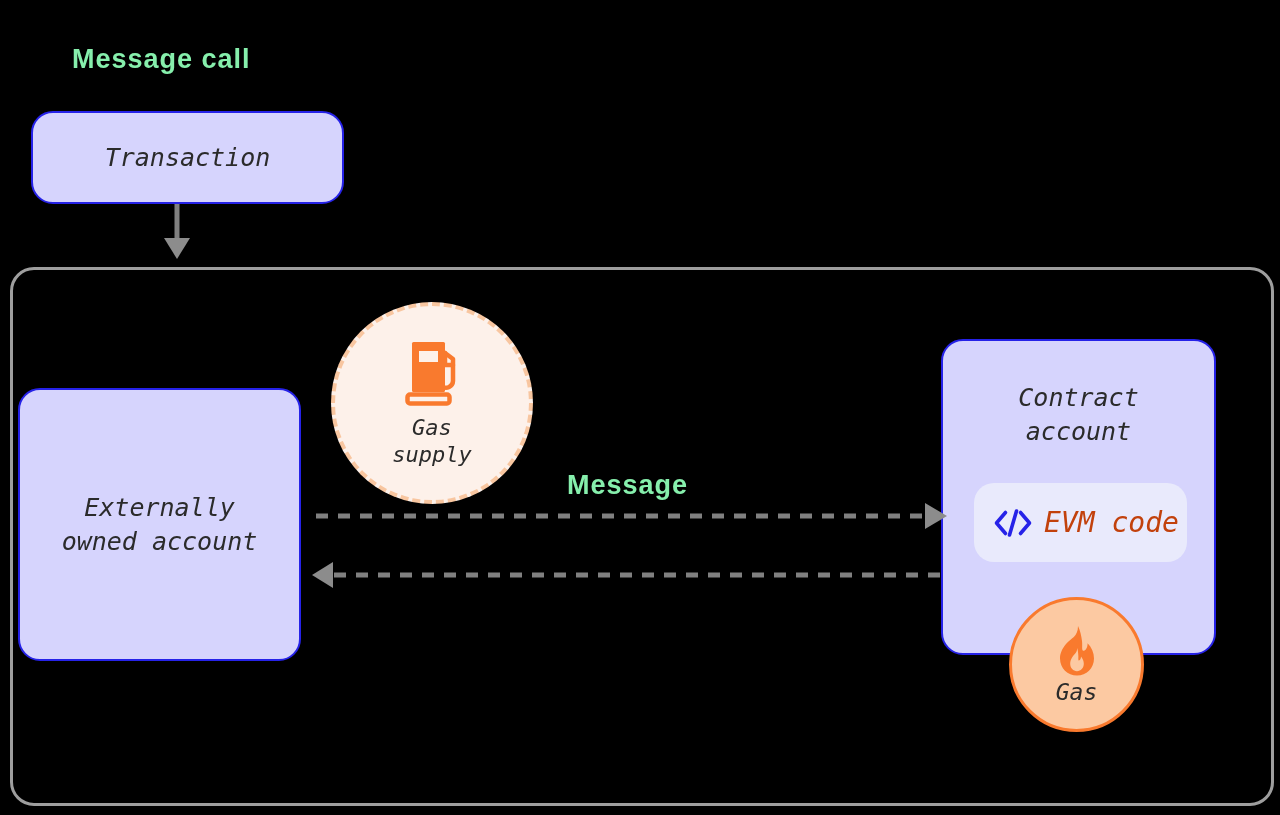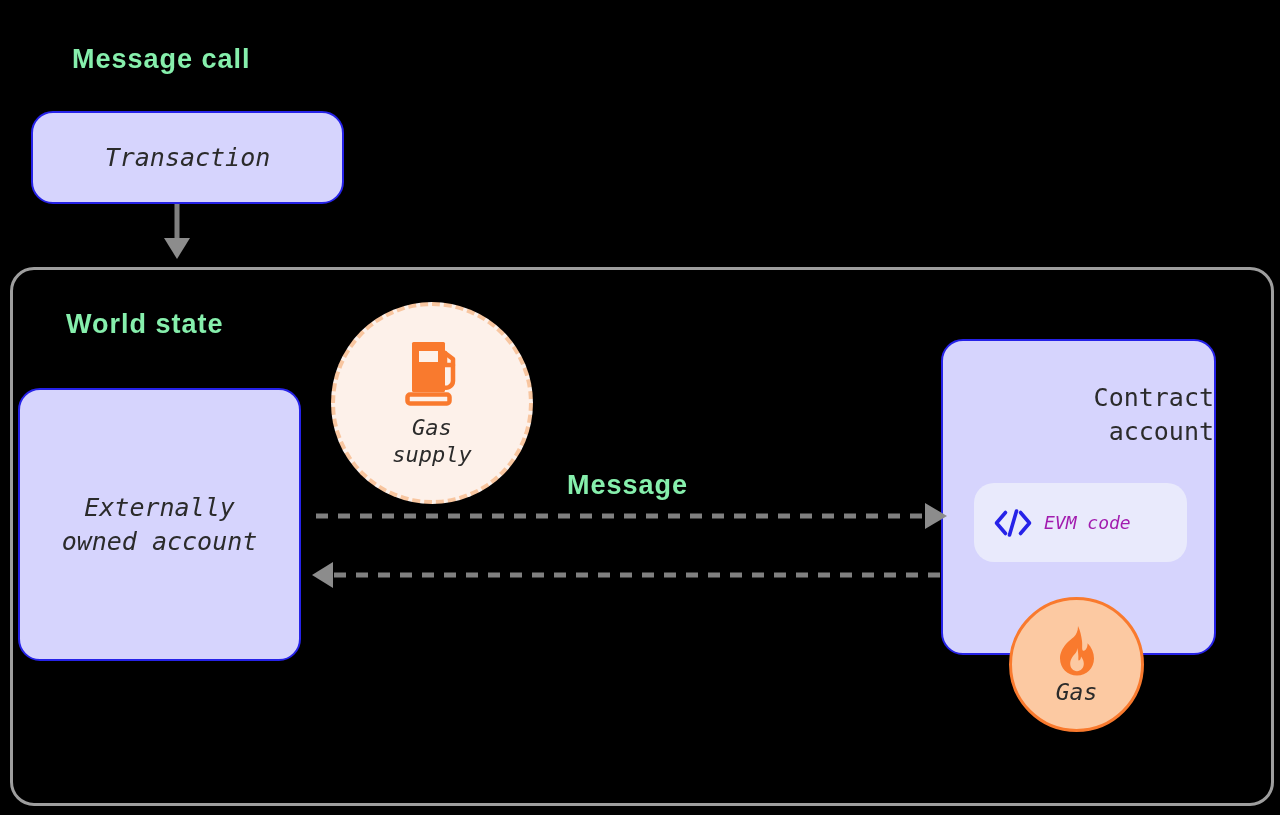--- a/index.html
+++ b/index.html
@@ -69,22 +69,23 @@
 
   #box-contract {
     left: 941px; top: 339px;
     width: 275px; height: 316px;
     display: block;
   }
   #box-contract .contract-title {
     position: absolute;
     left: 0; right: 0;
     top: 40px;
-    text-align: right;
-    font-family: "DejaVu Sans Mono", monospace;
+    text-align: center;
+    font-family: "DejaVu Sans Mono", monospace;
+    font-style: italic;
     font-size: 25px;
     line-height: 1.35;
     color: #2b2b2b;
     white-space: pre-line;
   }
 
   
   #chip-evm {
     position: absolute;
     left: 31px;
@@ -96,22 +97,22 @@
     display: flex;
     align-items: center;
     justify-content: flex-start;
     gap: 12px;
     padding-left: 20px;
     box-sizing: border-box;
   }
   #chip-evm .evm-label {
     font-family: "DejaVu Sans Mono", monospace;
     font-style: italic;
-    font-size: 18px;
-    color: #a21caf;
+    font-size: 28px;
+    color: #c2410c;
     white-space: nowrap;
   }
   .code-icon { width: 38px; height: 28px; display:block; flex: 0 0 auto; }
 
   
   #world-state-frame {
     position: absolute;
     left: 10px; top: 267px;
     width: 1264px; height: 539px;
     border: 3px solid #9e9e9e;
@@ -183,21 +184,20 @@
 <div class="canvas">
 
   <div class="section-label" id="lbl-message-call">Message call</div>
 
   <div class="node-box" id="box-transaction">
     <span class="node-text">Transaction</span>
   </div>
 
   <div id="world-state-frame"></div>
 
-  <div class="section-label" id="lbl-world-state">World state</div>
 
   <div class="node-box" id="box-eoa">
     <span class="node-text">Externally
 owned account</span>
   </div>
 
   <div class="node-box" id="box-contract">
     <div class="contract-title">Contract
 account</div>
 

